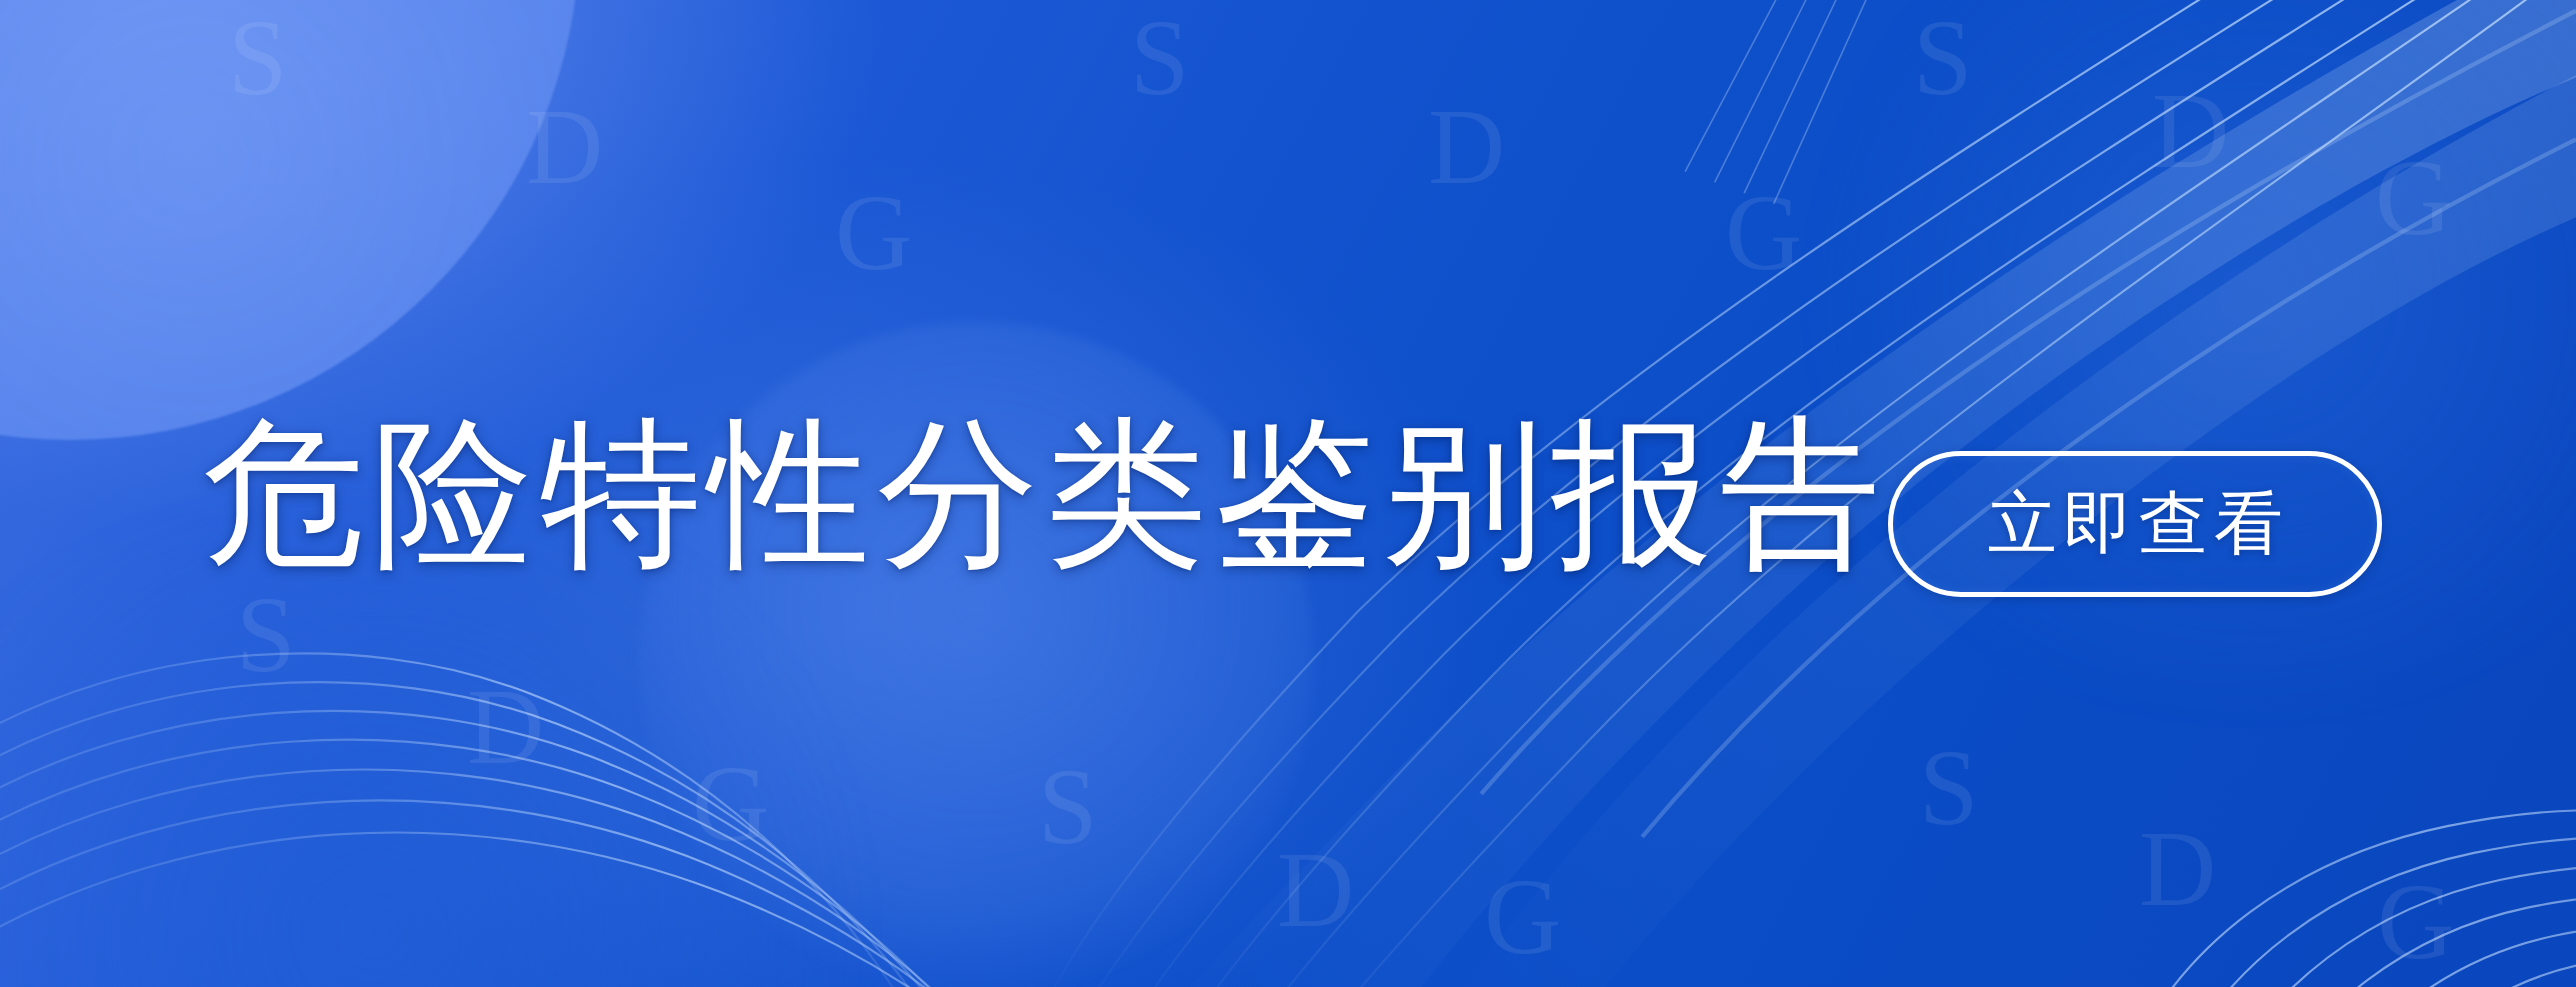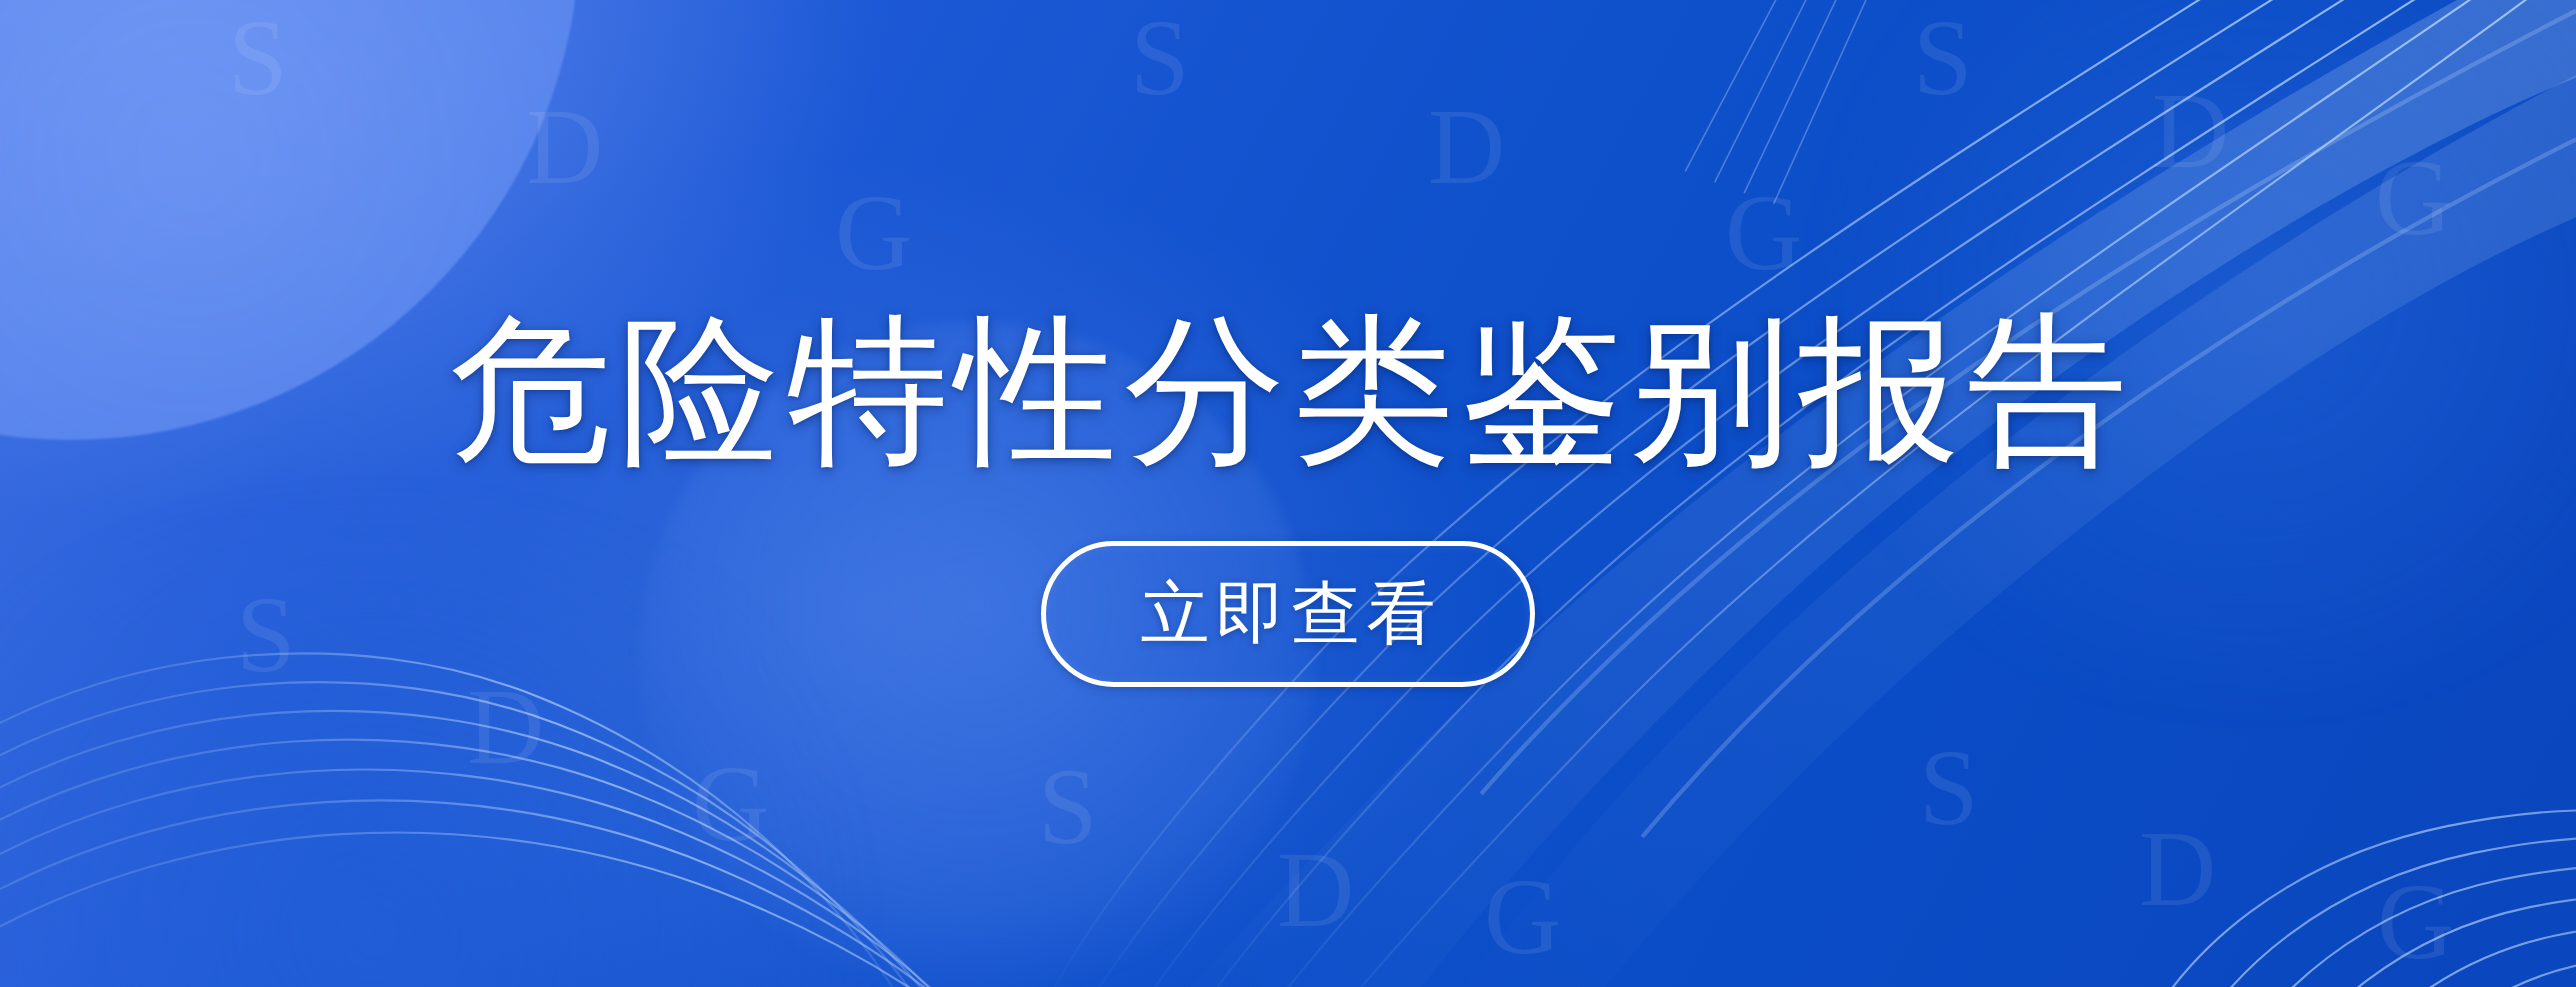--- a/index.html
+++ b/index.html
@@ -92,21 +92,20 @@
     inset: 0;
     width: 2576px;
     height: 987px;
   }
 
   
   .content {
     position: absolute;
     inset: 0;
     display: flex;
-    flex-direction: column;
     align-items: center;
     justify-content: center;
   }
 
   .title {
     font-family: "Liberation Sans", "DejaVu Sans", sans-serif;
     font-size: 161px;
     font-weight: 400;
     letter-spacing: 7.5px;
     color: #ffffff;

